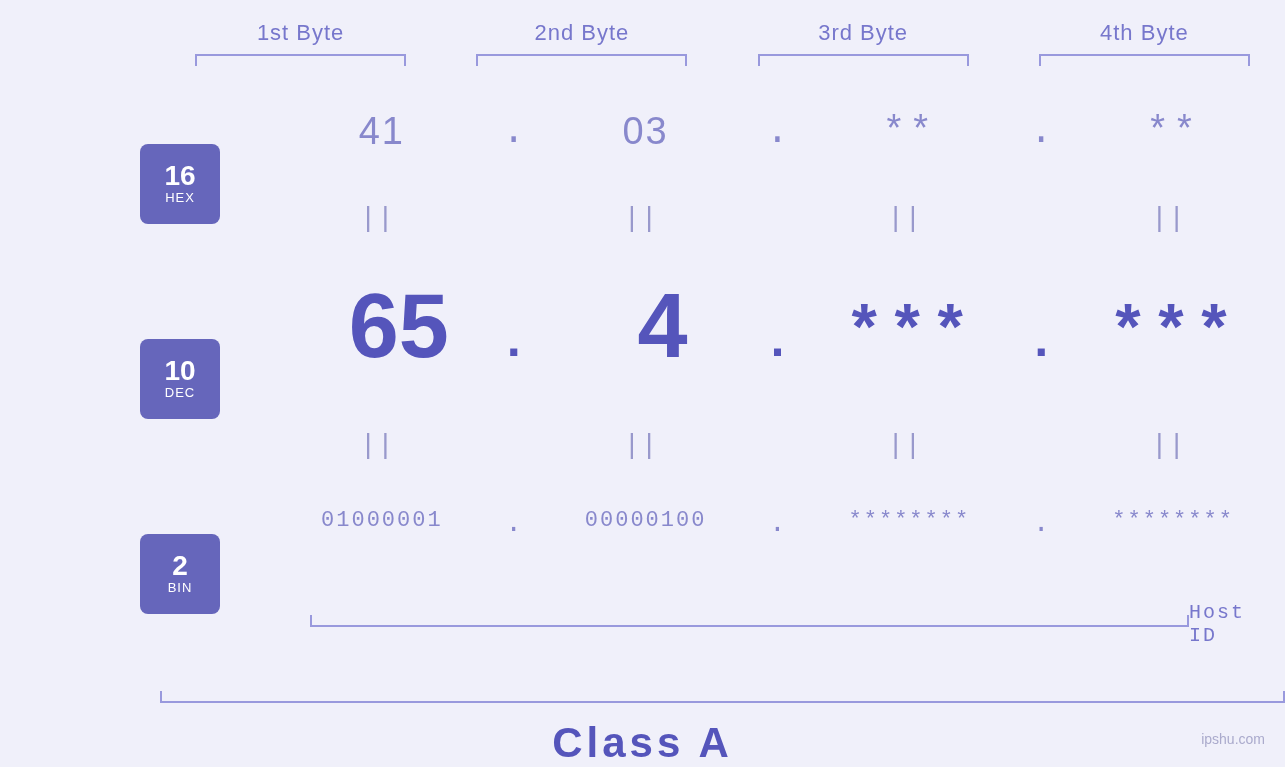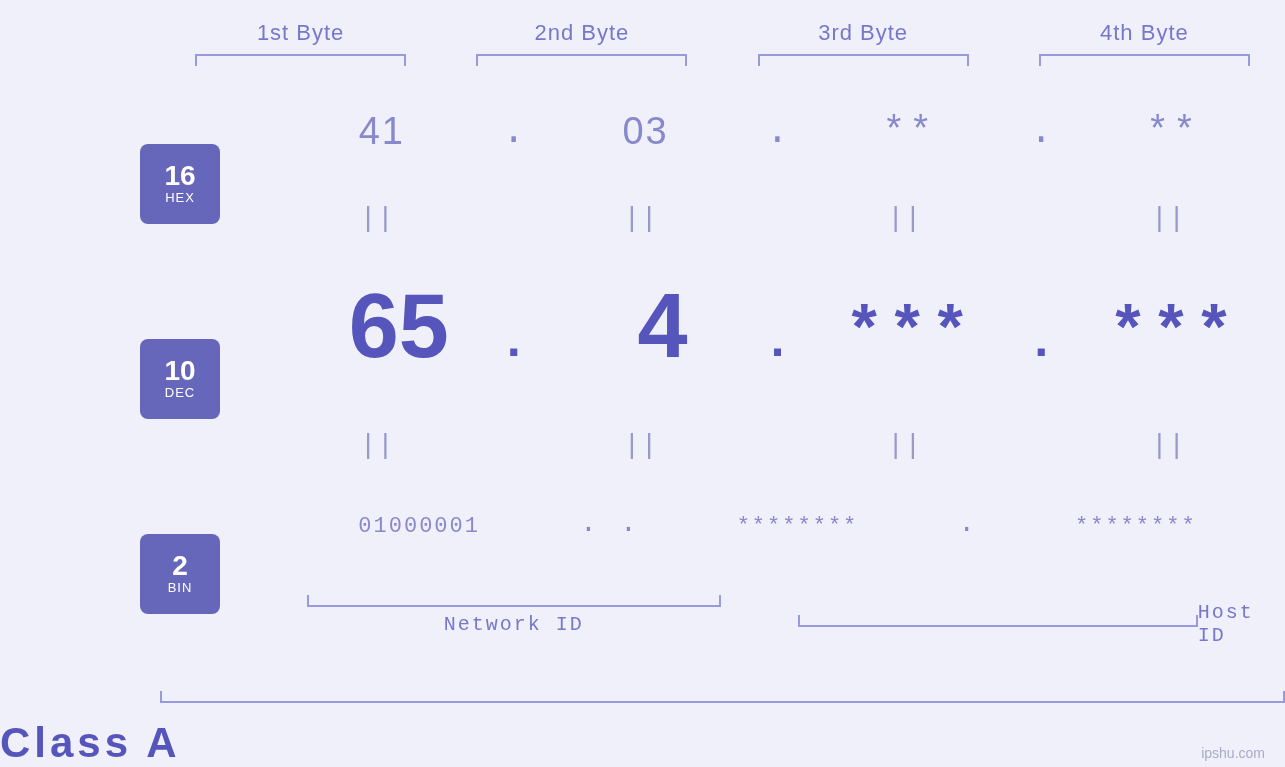--- a/index.html
+++ b/index.html
@@ -108,21 +108,21 @@
     .rows-area {
       flex: 1;
       display: flex;
       flex-direction: column;
       justify-content: space-around;
       position: relative;
     }
 
     .data-row {
       display: flex;
-      align-items: flex-end;
+      align-items: flex-start;
       width: 100%;
     }
 
     .byte-cell {
       flex: 1;
       text-align: center;
       position: relative;
     }
 
     .dot-cell {
@@ -208,36 +208,36 @@
 
     .bin-masked {
       color: #8888cc;
       font-size: 22px;
       letter-spacing: 2px;
     }
 
     
     .class-row {
       width: 100%;
-      text-align: left;
+      text-align: center;
       margin-top: 16px;
     }
 
     .class-label {
       color: #5555bb;
       font-size: 42px;
       font-family: Arial, sans-serif;
       font-weight: bold;
       letter-spacing: 4px;
     }
 
     
     .watermark {
       position: absolute;
-      bottom: 6px;
+      bottom: 20px;
       right: 20px;
       color: #aaaacc;
       font-size: 14px;
       font-family: Arial, sans-serif;
     }
   </style>
 </head>
 <body>
 
 <div class="main-container">
@@ -351,40 +351,39 @@
         <div class="equals-cell">||</div>
       </div>
 
       <div class="data-row">
         <div class="byte-cell">
           <span class="bin-value">01000001</span>
         </div>
         <div class="dot-cell">
           <span class="bin-dot">.</span>
         </div>
+        <div class="byte-cell">
+          <span class="bin-value">00000100</span>
+        </div>
         <div class="dot-cell">
           <span class="bin-dot">.</span>
         </div>
         <div class="byte-cell">
           <span class="bin-masked">********</span>
         </div>
         <div class="dot-cell">
           <span class="bin-dot">.</span>
         </div>
         <div class="byte-cell">
           <span class="bin-masked">********</span>
         </div>
       </div>
 
       <div style="display:flex; width:100%; margin-top: 8px;">
 
-        <div style="flex:2; display:flex; flex-direction:column; align-items:center;">
-          <div style="width:85%; height:12px; border:2px solid #9999dd; border-top:none;"></div>
-          <span style="color:#7777cc; font-size:20px; letter-spacing:2px; margin-top:6px;">Network ID</span>
-        </div>
 
         <div style="width:40px;"></div>
 
         <div style="flex:2; display:flex; flex-direction:row; align-items:center;">
           <div style="width:92%; height:12px; border:2px solid #9999dd; border-top:none;"></div>
           <span style="color:#7777cc; font-size:20px; letter-spacing:2px; margin-top:6px;">Host ID</span>
         </div>
       </div>
 
     </div>

